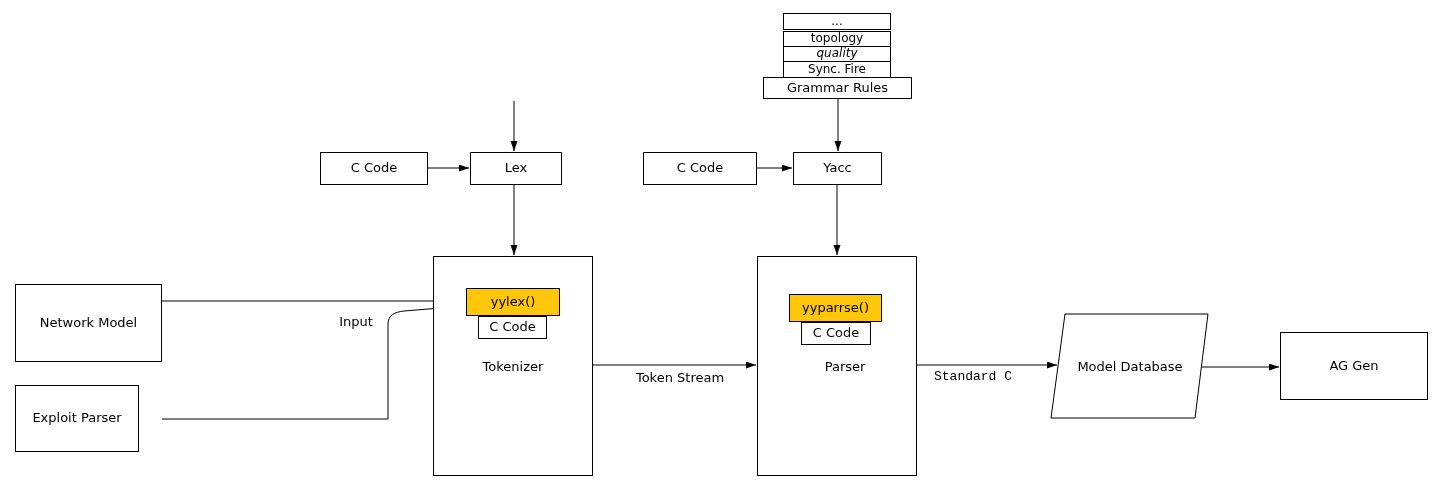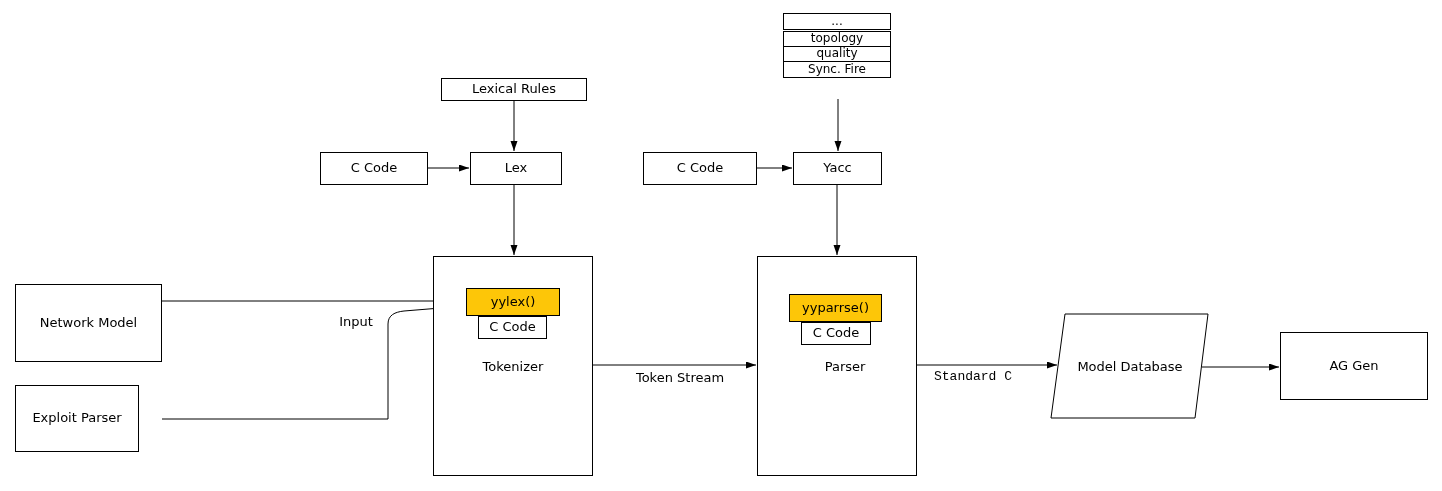--- a/index.html
+++ b/index.html
@@ -79,24 +79,24 @@
 
     <path d="M593,365 L756,365" stroke="#000" fill="none" marker-end="url(#arrow)"></path>
 
     <path d="M917,365 L1057,365" stroke="#000" fill="none" marker-end="url(#arrow)"></path>
 
     <path d="M1202,367 L1279,367" stroke="#000" fill="none" marker-end="url(#arrow)"></path>
   </svg>
 
   <div class="box stack-item" style="left:783px; top:13px; width:108px; height:17px;">...</div>
   <div class="box stack-item" style="left:783px; top:31px; width:108px; height:16px;">topology</div>
-  <div class="box stack-item" style="left:783px; top:46px; width:108px; height:16px;">quality</div>
+  <div class="box stack-item" style="left:783px; top:46px; width:108px; height:16px;font-style:italic;">quality</div>
   <div class="box stack-item" style="left:783px; top:61px; width:108px; height:17px;">Sync. Fire</div>
+  <div class="box" style="left:763px; top:77px; width:149px; height:22px;">Grammar Rules</div>
 
-  <div class="box" style="left:441px; top:78px; width:146px; height:23px;">Lexical Rules</div>
 
   <div class="box" style="left:320px; top:152px; width:108px; height:33px;">C Code</div>
   <div class="box" style="left:470px; top:152px; width:92px; height:33px;">Lex</div>
 
   <div class="box" style="left:643px; top:152px; width:114px; height:33px;">C Code</div>
   <div class="box" style="left:793px; top:152px; width:89px; height:33px;">Yacc</div>
 
   <div class="box" style="left:15px; top:284px; width:147px; height:78px;">Network Model</div>
   <div class="box" style="left:15px; top:385px; width:124px; height:67px;">Exploit Parser</div>
 

